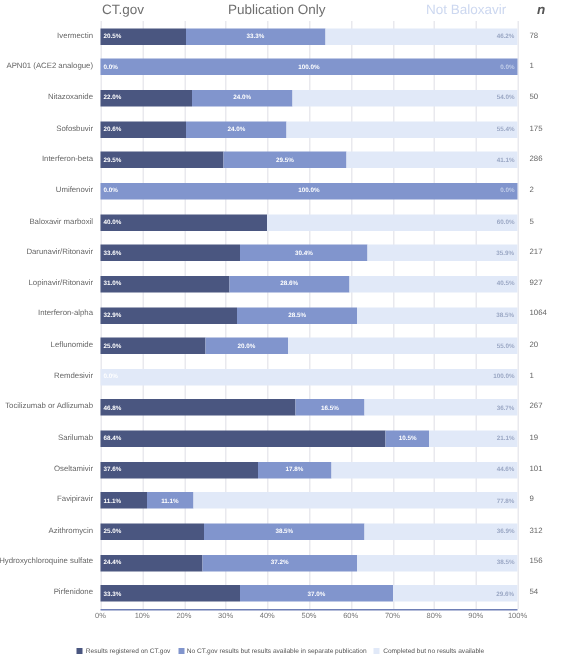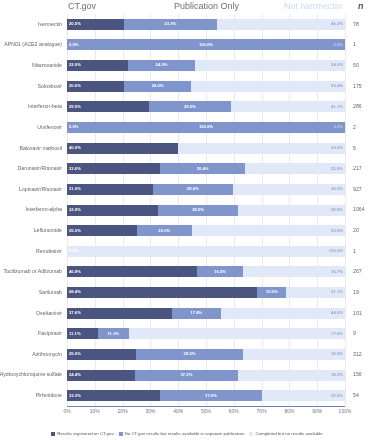--- a/index.html
+++ b/index.html
@@ -13,21 +13,21 @@
   #chart-root{position:relative;width:374px;height:440px;}
 
   
   .col-headers{
     position:absolute;left:0;top:0;width:374px;height:14px;
   }
   .col-headers .hdr{
     position:absolute;top:1px;font-size:9px;white-space:nowrap;
   }
   .hdr-ctgov{left:68px;color:#6f6f6f;}
-  .hdr-pub{left:174px;color:#6f6f6f;}
+  .hdr-pub{left:152px;color:#6f6f6f;}
   .hdr-na{left:284px;color:#cdd8f0;}
   .hdr-n{left:358px;color:#555;font-style:italic;font-weight:bold;font-size:9px;}
 
   
   .plot{
     position:absolute;left:67px;top:14px;
     width:278px;height:392px;
   }
   .gridlines{position:absolute;left:0;top:0;width:100%;height:100%;}
   .gridline{position:absolute;top:0;bottom:0;width:1px;background:#e9e9ee;}
@@ -90,21 +90,21 @@
   .leg-text{font-size:4.4px;color:#555;white-space:nowrap;line-height:1;}
 </style>
 </head>
 <body>
 
 <div id="chart-root">
 
   <div class="col-headers">
     <div class="hdr hdr-ctgov">CT.gov</div>
     <div class="hdr hdr-pub">Publication Only</div>
-    <div class="hdr hdr-na">Not Ivermectin</div>
+    <div class="hdr hdr-na">Not Baloxavir</div>
     <div class="hdr hdr-n">n</div>
   </div>
 
   <div class="ylabels" id="ylabels">
       <div class="ylabel" style="top: 7.71579px;">Ivermectin</div>
       <div class="ylabel" style="top: 28.3474px;">APN01 (ACE2 analogue)</div>
       <div class="ylabel" style="top: 48.9789px;">Nitazoxanide</div>
       <div class="ylabel" style="top: 69.6105px;">Sofosbuvir</div>
       <div class="ylabel" style="top: 90.2421px;">Interferon-beta</div>
       <div class="ylabel" style="top: 110.874px;">Umifenovir</div>

